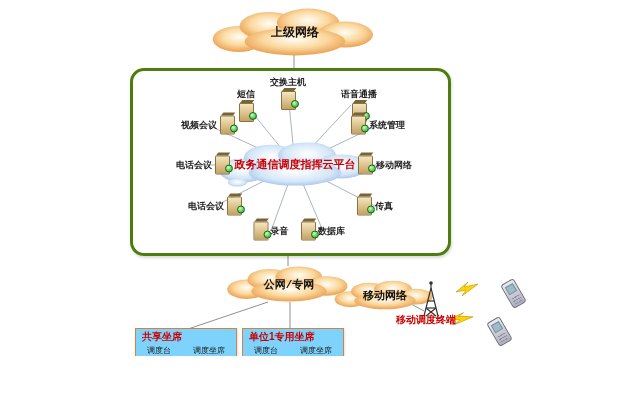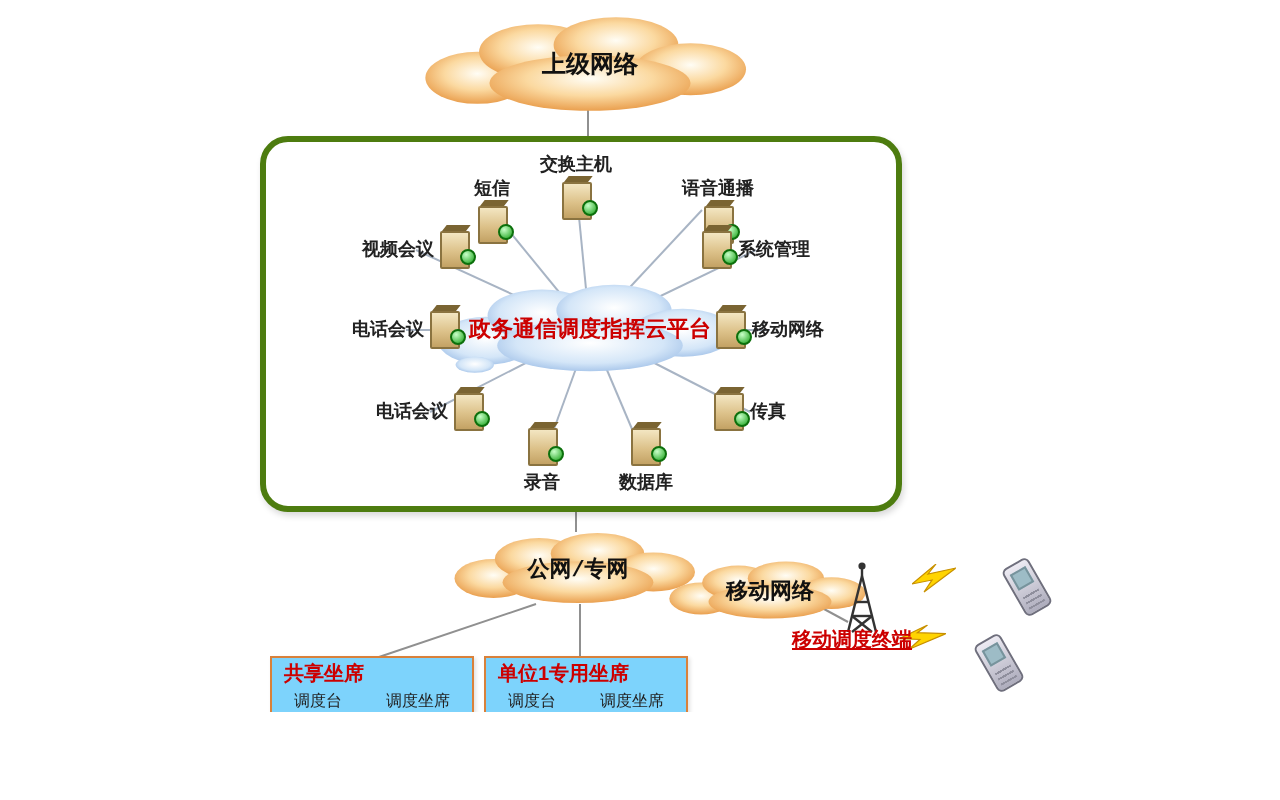--- a/index.html
+++ b/index.html
@@ -19,39 +19,39 @@
   .platform-box{position:absolute;left:130px;top:68px;width:315px;height:182px;background:#fff;
     border:3px solid #4d7c0f;border-radius:14px;box-shadow:1px 2px 3px rgba(0,0,0,.15);z-index:1;}
   .platform-box svg.inner-lines{position:absolute;inset:0;width:100%;height:100%;z-index:0;}
   .platform-cloud{left:82px;top:54px;width:160px;height:78px;z-index:2;text-align:center;}
   .platform-cloud .cloud-label{color:#cc0000;font-size:11px;white-space:nowrap;}
 
   
   .node{position:absolute;display:flex;align-items:center;gap:3px;transform:translate(-50%,-50%);z-index:3;}
   .node .node-label{font-size:9px;font-weight:bold;color:#222;white-space:nowrap;}
   .node.lbl-top{flex-direction:column-reverse;gap:2px;}
-  .node.lbl-bottom{flex-direction:column;gap:2px;}
+  .node.lbl-bottom{flex-direction:row;gap:2px;}
   .node.lbl-left{flex-direction:row-reverse;}
   .node.lbl-right{flex-direction:row;}
   .server-icon{position:relative;width:13px;height:17px;border:1px solid #8a7340;border-radius:1px;
     background:linear-gradient(180deg,#f3e6c2 0%,#dcc189 55%,#c3a264 100%);}
   .server-icon::before{content:"";position:absolute;top:-4px;left:0;width:12px;height:3px;
     background:#7a6432;transform:skewX(-38deg);transform-origin:bottom left;}
   .server-icon::after{content:"";position:absolute;right:-4px;bottom:1px;width:6px;height:6px;border-radius:50%;
     background:radial-gradient(circle at 35% 30%,#c8ffc8,#18a018);border:1px solid #0c700c;}
 
   
   .antenna{position:absolute;left:420px;top:280px;width:22px;height:38px;z-index:2;}
   .bolt{position:absolute;z-index:2;}
   .phone{position:absolute;width:13px;height:25px;border:1px solid #6f6f7d;border-radius:3px;z-index:2;
     background:linear-gradient(180deg,#eceaf2,#aeadbd);transform:rotate(-30deg);}
   .phone::before{content:"";position:absolute;top:3px;left:2px;right:2px;height:7px;background:#9dbcc6;border:1px solid #77939c;}
   .phone::after{content:"";position:absolute;bottom:2px;left:2px;right:2px;height:8px;
     background:repeating-linear-gradient(0deg,#8f8f9d 0 1px,transparent 1px 3px);}
-  .terminal-label{position:absolute;left:396px;top:313px;font-size:10px;font-weight:bold;color:#cc0000;z-index:2;text-decoration:underline;}
+  .terminal-label{position:absolute;left:396px;top:313px;font-size:10px;font-weight:bold;color:#cc0000;z-index:2;}
 
   
   .seat-box{position:absolute;width:100px;height:60px;background:#7dd3fc;border:1px solid #d9813a;z-index:2;
     box-shadow:1px 1px 2px rgba(0,0,0,.12);}
   .seat-title{font-size:10px;font-weight:bold;color:#cc0000;padding:1px 0 0 6px;white-space:nowrap;}
   .seat-content{display:flex;justify-content:space-around;padding-top:1px;font-family:Liberation Mono, monospace;}
   .console-col{display:flex;flex-direction:column;align-items:center;gap:1px;}
   .console-label{font-size:8px;color:#222;white-space:nowrap;}
   .monitor-icon{position:relative;width:20px;height:13px;border:1px solid #888;border-radius:2px;margin-bottom:3px;
     background:linear-gradient(135deg,#ffd98a,#e8923a 70%,#c8742a);}

